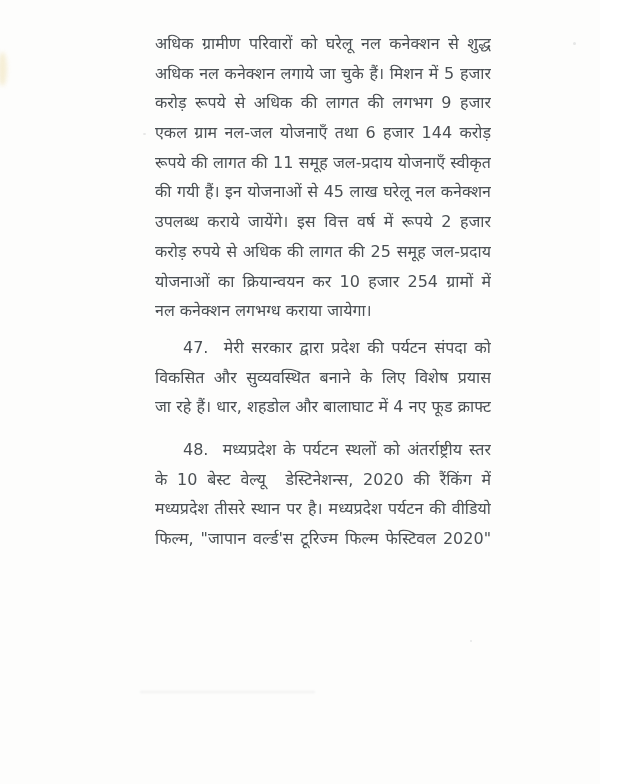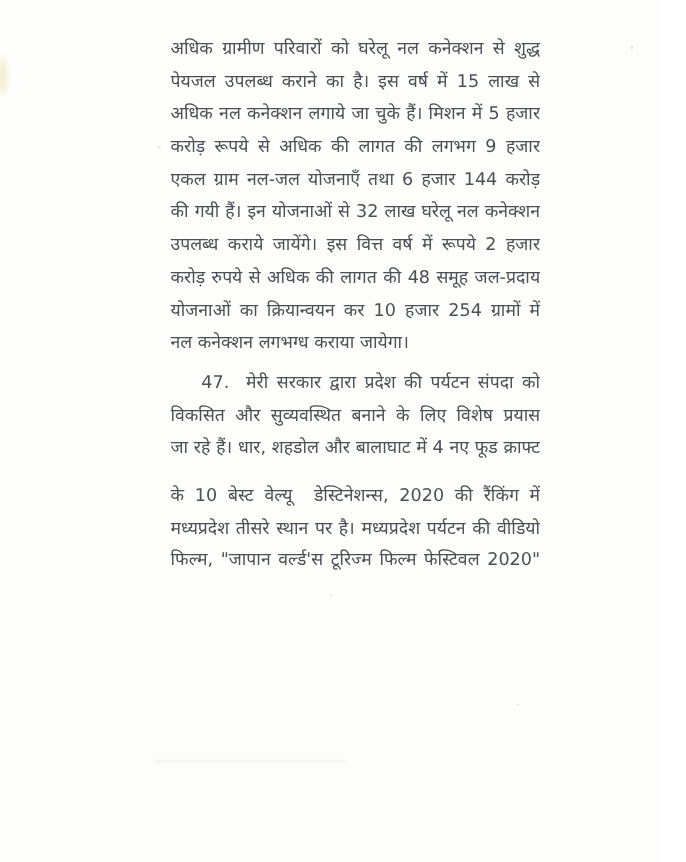--- a/index.html
+++ b/index.html
@@ -83,37 +83,38 @@
   <div class="speck s1"></div>
   <div class="speck s2"></div>
   <div class="speck s3"></div>
   <div class="speck s4"></div>
   <div class="scanline"></div>
 
   <div class="text-block">
 
     <div class="para">
       <div class="line">अधिक ग्रामीण परिवारों को घरेलू नल कनेक्शन से शुद्ध</div>
-      <div class="line">पेयजल उपलब्ध कराने का है। इस वर्ष में 15 लाख से</div>
       <div class="line">अधिक नल कनेक्शन लगाये जा चुके हैं। मिशन में 5 हजार</div>
       <div class="line">करोड़ रूपये से अधिक की लागत की लगभग 9 हजार 800</div>
       <div class="line">एकल ग्राम नल-जल योजनाएँ तथा 6 हजार 144 करोड़</div>
-      <div class="line">की गयी हैं। इन योजनाओं से 32 लाख घरेलू नल कनेक्शन</div>
+      <div class="line">रूपये की लागत की 11 समूह जल-प्रदाय योजनाएँ स्वीकृत</div>
+      <div class="line">की गयी हैं। इन योजनाओं से 45 लाख घरेलू नल कनेक्शन</div>
       <div class="line">उपलब्ध कराये जायेंगे। इस वित्त वर्ष में रूपये 2 हजार 166</div>
-      <div class="line">करोड़ रुपये से अधिक की लागत की 48 समूह जल-प्रदाय</div>
+      <div class="line">करोड़ रुपये से अधिक की लागत की 25 समूह जल-प्रदाय</div>
       <div class="line">योजनाओं का क्रियान्वयन कर 10 हजार 254 ग्रामों में घरेलू</div>
       <div class="line end">नल कनेक्शन लगभग्ध कराया जायेगा।</div>
     </div>
 
     <div class="para p47">
       <div class="line indent">47.&nbsp; मेरी सरकार द्वारा प्रदेश की पर्यटन संपदा को</div>
       <div class="line">विकसित और सुव्यवस्थित बनाने के लिए विशेष प्रयास किये</div>
       <div class="line">जा रहे हैं। धार, शहडोल और बालाघाट में 4 नए फूड क्राफ्ट</div>
     </div>
 
     <div class="para p48">
+      <div class="line indent">48.&nbsp; मध्यप्रदेश के पर्यटन स्थलों को अंतर्राष्ट्रीय स्तर</div>
       <div class="line">के 10 बेस्ट वेल्यू &nbsp;डेस्टिनेशन्स, 2020 की रैंकिंग में</div>
       <div class="line">मध्यप्रदेश तीसरे स्थान पर है। मध्यप्रदेश पर्यटन की वीडियो</div>
       <div class="line">फिल्म, "जापान वर्ल्ड'स टूरिज्म फिल्म फेस्टिवल 2020" में</div>
     </div>
 
   </div>
 </div>
 
 </body></html>

